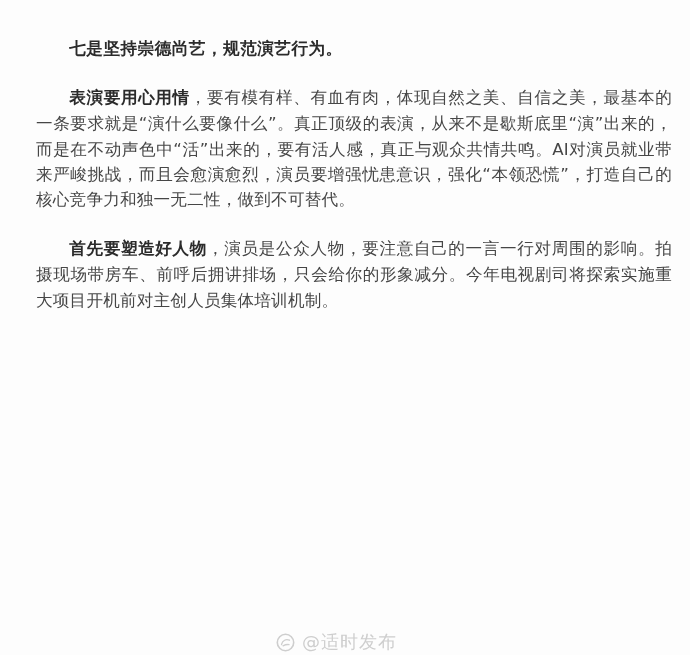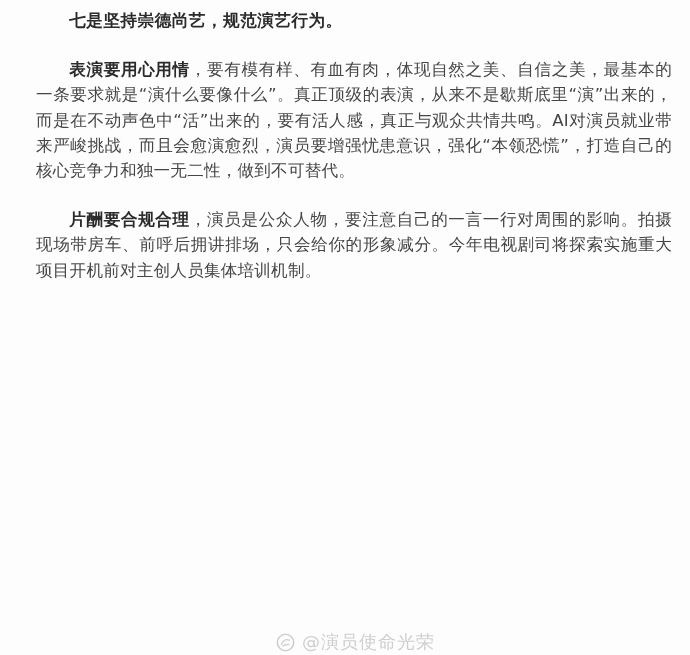--- a/index.html
+++ b/index.html
@@ -8,21 +8,21 @@
     background: #ffffff;
   }
   .page {
     position: relative;
     width: 690px;
     height: 655px;
     overflow: hidden;
     background: var(--bg, #fdfdfd);
     font-family: "DejaVu Sans", sans-serif;
     box-sizing: border-box;
-    padding: 8px 18px 0 36px;
+    padding: 36px 18px 0 36px;
   }
   .title {
     margin: 0;
     font-size: 16.6px;
     font-weight: 700;
     line-height: 25.2px;
     text-indent: 2em;
     color: var(--bold, #2b2b2b);
     letter-spacing: 0.5px;
   }
@@ -32,20 +32,21 @@
     line-height: 25.2px;
     text-align: justify;
     text-indent: 2em;
     color: var(--text, #464646);
     letter-spacing: 0.2px;
   }
   .seg { font-weight: 400; }
   .seg.bold {
     font-weight: 700;
     color: var(--bold, #2b2b2b);
+    font-family: Liberation Mono, monospace;
   }
   .watermark {
     position: absolute;
     left: 276px;
     top: 632px;
     display: flex;
     align-items: center;
     gap: 7px;
     color: #c6c6c6;
     opacity: 0.85;
@@ -66,25 +67,25 @@
   }
 </style>
 </head>
 <body>
 
 <div class="page" style="--bg: #fdfdfd; --text: #464646; --bold: #2b2b2b;">
   <h1 class="title">七是坚持崇德尚艺，规范演艺行为。</h1>
 
   <div>
       <p class="para"><span class="seg bold">表演要用心用情</span><span class="seg">，要有模有样、有血有肉，体现自然之美、自信之美，最基本的一条要求就是“演什么要像什么”。真正顶级的表演，从来不是歇斯底里“演”出来的，而是在不动声色中“活”出来的，要有活人感，真正与观众共情共鸣。AI对演员就业带来严峻挑战，而且会愈演愈烈，演员要增强忧患意识，强化“本领恐慌”，打造自己的核心竞争力和独一无二性，做到不可替代。</span></p>
-      <p class="para"><span class="seg bold">片酬要合规合理</span><span class="seg">，演员是公众人物，要注意自己的一言一行对周围的影响。拍摄现场带房车、前呼后拥讲排场，只会给你的形象减分。今年电视剧司将探索实施重大项目开机前对主创人员集体培训机制。</span></p>
+      <p class="para"><span class="seg bold">首先要塑造好人物</span><span class="seg">，演员是公众人物，要注意自己的一言一行对周围的影响。拍摄现场带房车、前呼后拥讲排场，只会给你的形象减分。今年电视剧司将探索实施重大项目开机前对主创人员集体培训机制。</span></p>
     </div>
 
   <div class="watermark" style="color: rgb(198, 198, 198);">
     <span class="wm-logo">
       <svg width="19" height="19" viewBox="0 0 19 19" aria-hidden="true">
         <circle cx="9.5" cy="9.5" r="8.2" fill="none" stroke="currentColor" stroke-width="1.6"></circle>
         <path d="M5.5 11.5 C 6.5 7.5, 10 5.5, 13.5 7.2 M7 12.8 C 9 11.8, 11 11.2, 13 11.6" fill="none" stroke="currentColor" stroke-width="1.3" stroke-linecap="round"></path>
       </svg>
     </span>
-    <span class="wm-text">@演员使命光荣</span>
+    <span class="wm-text">@适时发布</span>
   </div>
 </div>
 
 </body></html>

